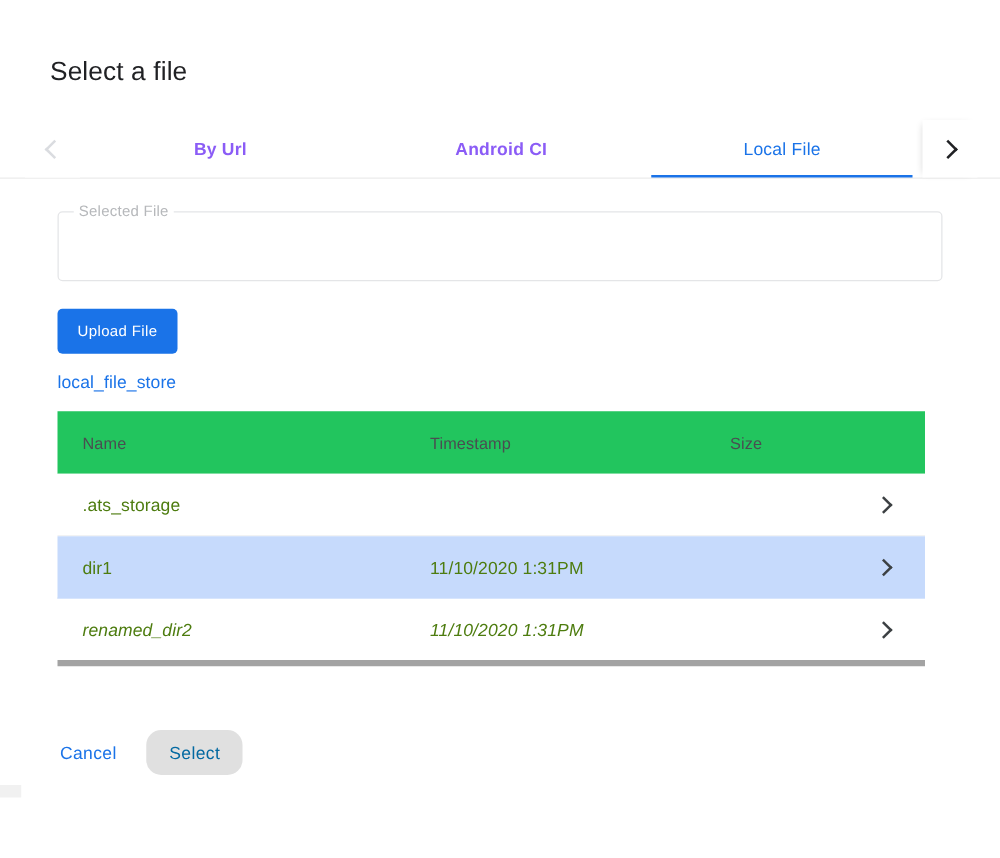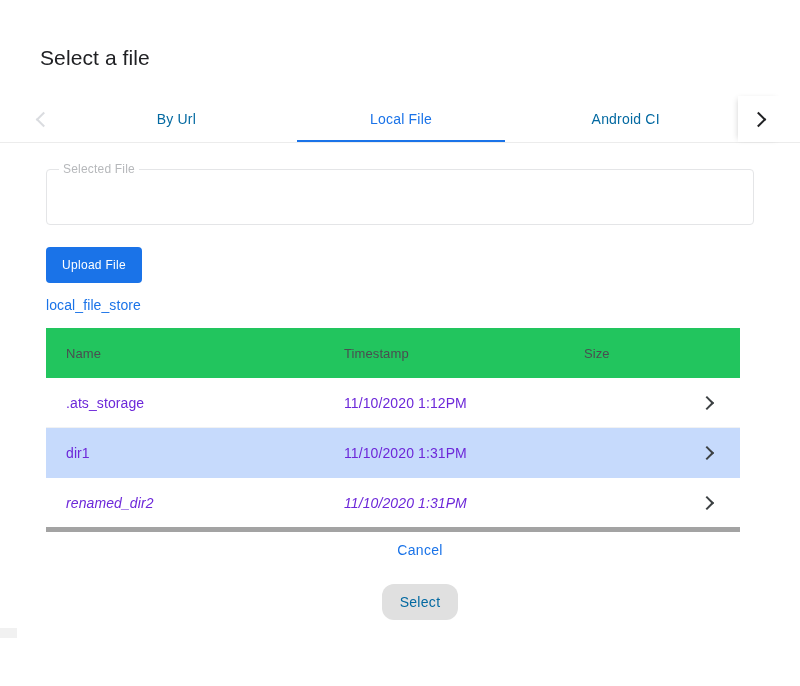--- a/index.html
+++ b/index.html
@@ -77,27 +77,28 @@
     align-items: stretch;
     overflow: hidden;
     position: relative;
   }
   .tab {
     flex: 1 1 0;
     display: flex;
     align-items: center;
     justify-content: center;
     font-size: 14px;
-    color: #0369a1;
+    color: #8b5cf6;
     letter-spacing: 0.2px;
     cursor: pointer;
     position: relative;
     white-space: nowrap;
     padding: 0 6px;
     box-sizing: border-box;
+    font-weight: bold;
   }
   .tab.active { color: #1a73e8; font-weight: 500; }
   .tab.active::after {
     content: "";
     position: absolute;
     left: 8px;
     right: 8px;
     bottom: -1px;
     height: 3px;
     background: #1a73e8;
@@ -205,21 +206,21 @@
   }
   .tbl-row.selected { background: #c6dafc; border-bottom-color: #c6dafc; }
   .tbl-row:last-child { border-bottom: 5px solid #a3a3a3; font-style: italic; }
   .cell { box-sizing: border-box; }
   .col-name { width: 298px; padding-left: 20px; }
   .col-time { width: 240px; }
   .col-size { width: 100px; }
   .col-arrow { flex: 1 1 auto; display: flex; justify-content: flex-end; padding-right: 28px; }
   .tbl-row .cell {
     font-size: 14px;
-    color: #6d28d9;
+    color: #4d7c0f;
     letter-spacing: 0.1px;
   }
   .row-chev {
     display: block;
     width: 8px;
     height: 8px;
     border-top: 2px solid #3c4043;
     border-right: 2px solid #3c4043;
     transform: rotate(45deg);
   }
@@ -227,21 +228,20 @@
   
   .dialog-footer {
     position: absolute;
     left: 0;
     right: 0;
     bottom: 18px;
     display: flex;
     align-items: center;
     padding-left: 40px;
     gap: 16px;
-    flex-direction: column;
   }
   .btn-cancel {
     background: transparent;
     border: none;
     color: #1a73e8;
     font-family: "Liberation Sans", sans-serif;
     font-size: 14px;
     font-weight: 500;
     letter-spacing: 0.3px;
     padding: 0 8px;
@@ -282,25 +282,25 @@
 
   <div class="tab-bar">
     <div class="tab-scroll-btn left">
       <span class="chev left-ic"></span>
     </div>
 
     <div class="tabs">
       <div class="tab">
         <span>By Url</span>
       </div>
+      <div class="tab">
+        <span>Android CI</span>
+      </div>
       <div class="tab active">
         <span>Local File</span>
-      </div>
-      <div class="tab">
-        <span>Android CI</span>
       </div>
     </div>
 
     <div class="tab-scroll-btn right">
       <span class="chev right-ic"></span>
     </div>
   </div>
 
   <div class="dialog-body">
 
@@ -320,21 +320,20 @@
 
       <div class="tbl-head">
         <div class="cell col-name">Name</div>
         <div class="cell col-time">Timestamp</div>
         <div class="cell col-size">Size</div>
         <div class="cell col-arrow"></div>
       </div>
 
       <div class="tbl-row">
         <div class="cell col-name">.ats_storage</div>
-        <div class="cell col-time">11/10/2020 1:12PM</div>
         <div class="cell col-size"></div>
         <div class="cell col-arrow">
           <span class="row-chev"></span>
         </div>
       </div>
 
       <div class="tbl-row selected">
         <div class="cell col-name">dir1</div>
         <div class="cell col-time">11/10/2020 1:31PM</div>
         <div class="cell col-size"></div>

